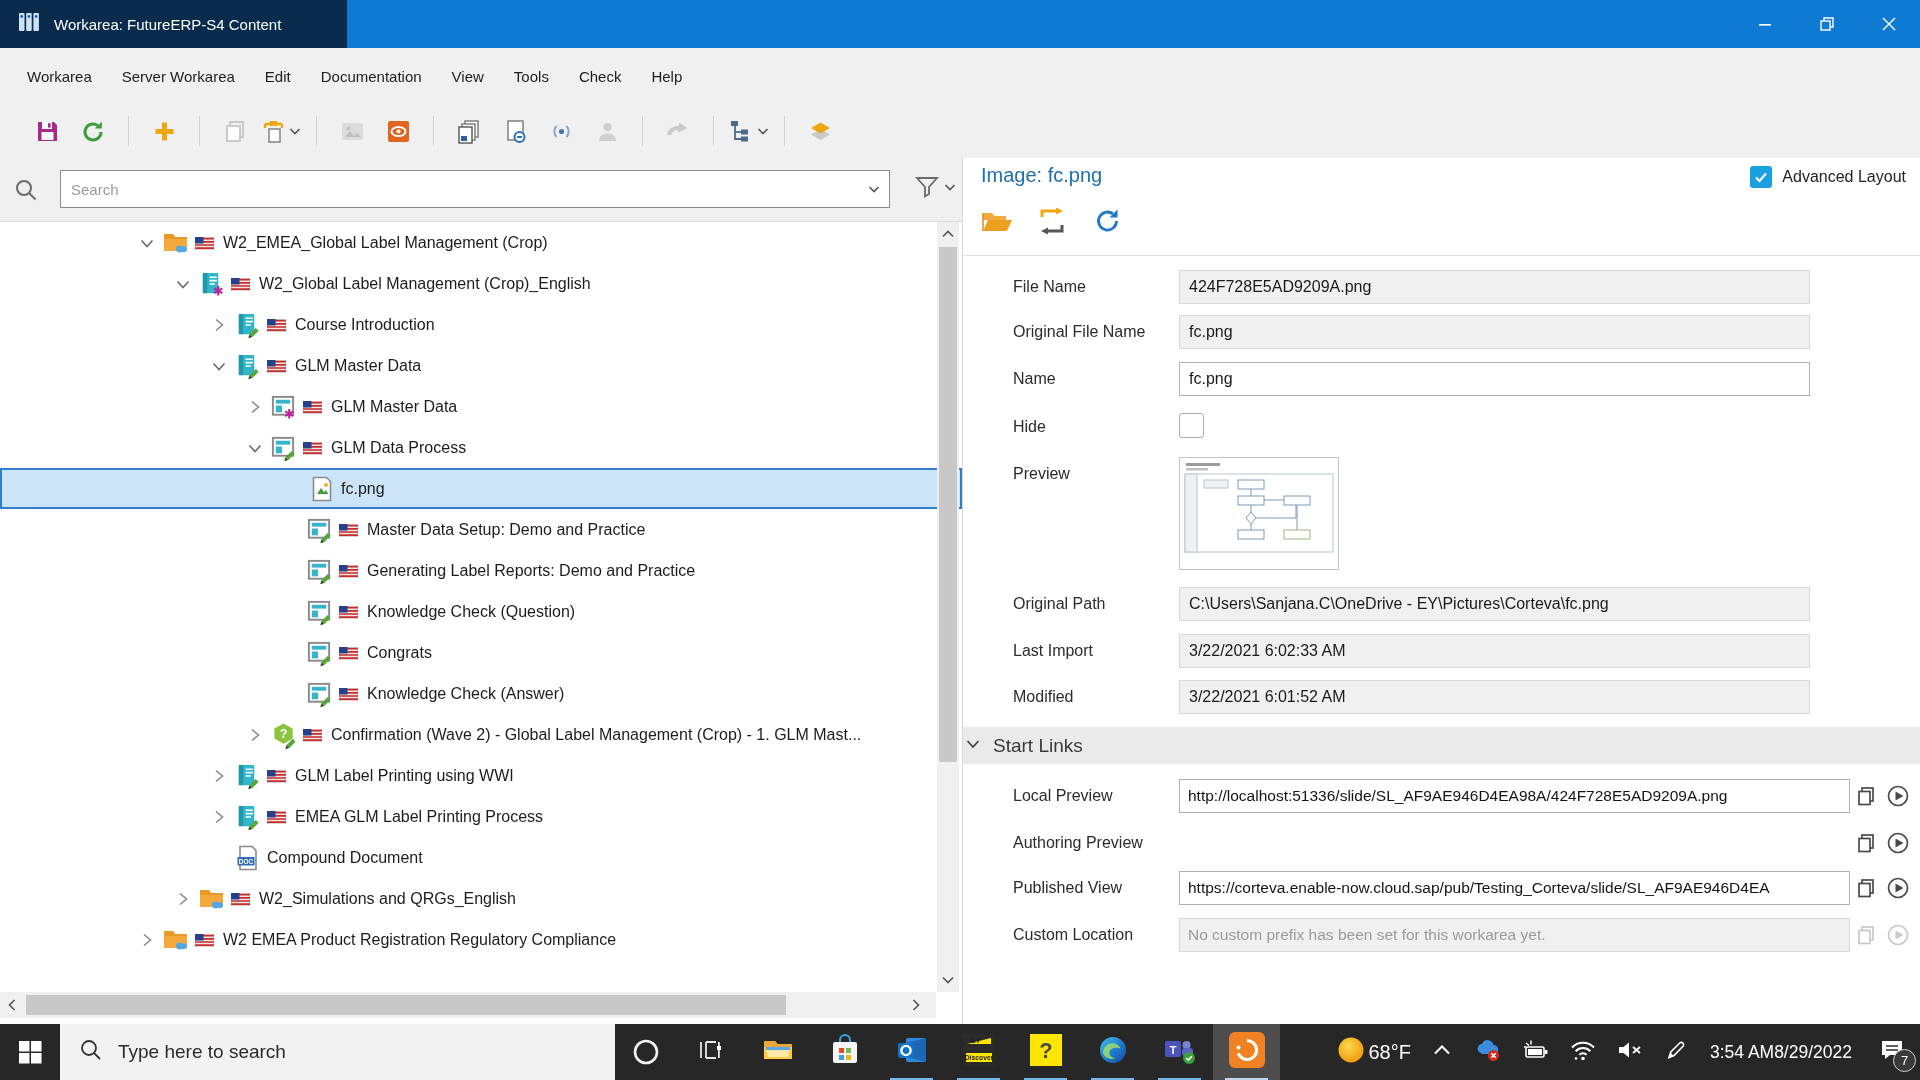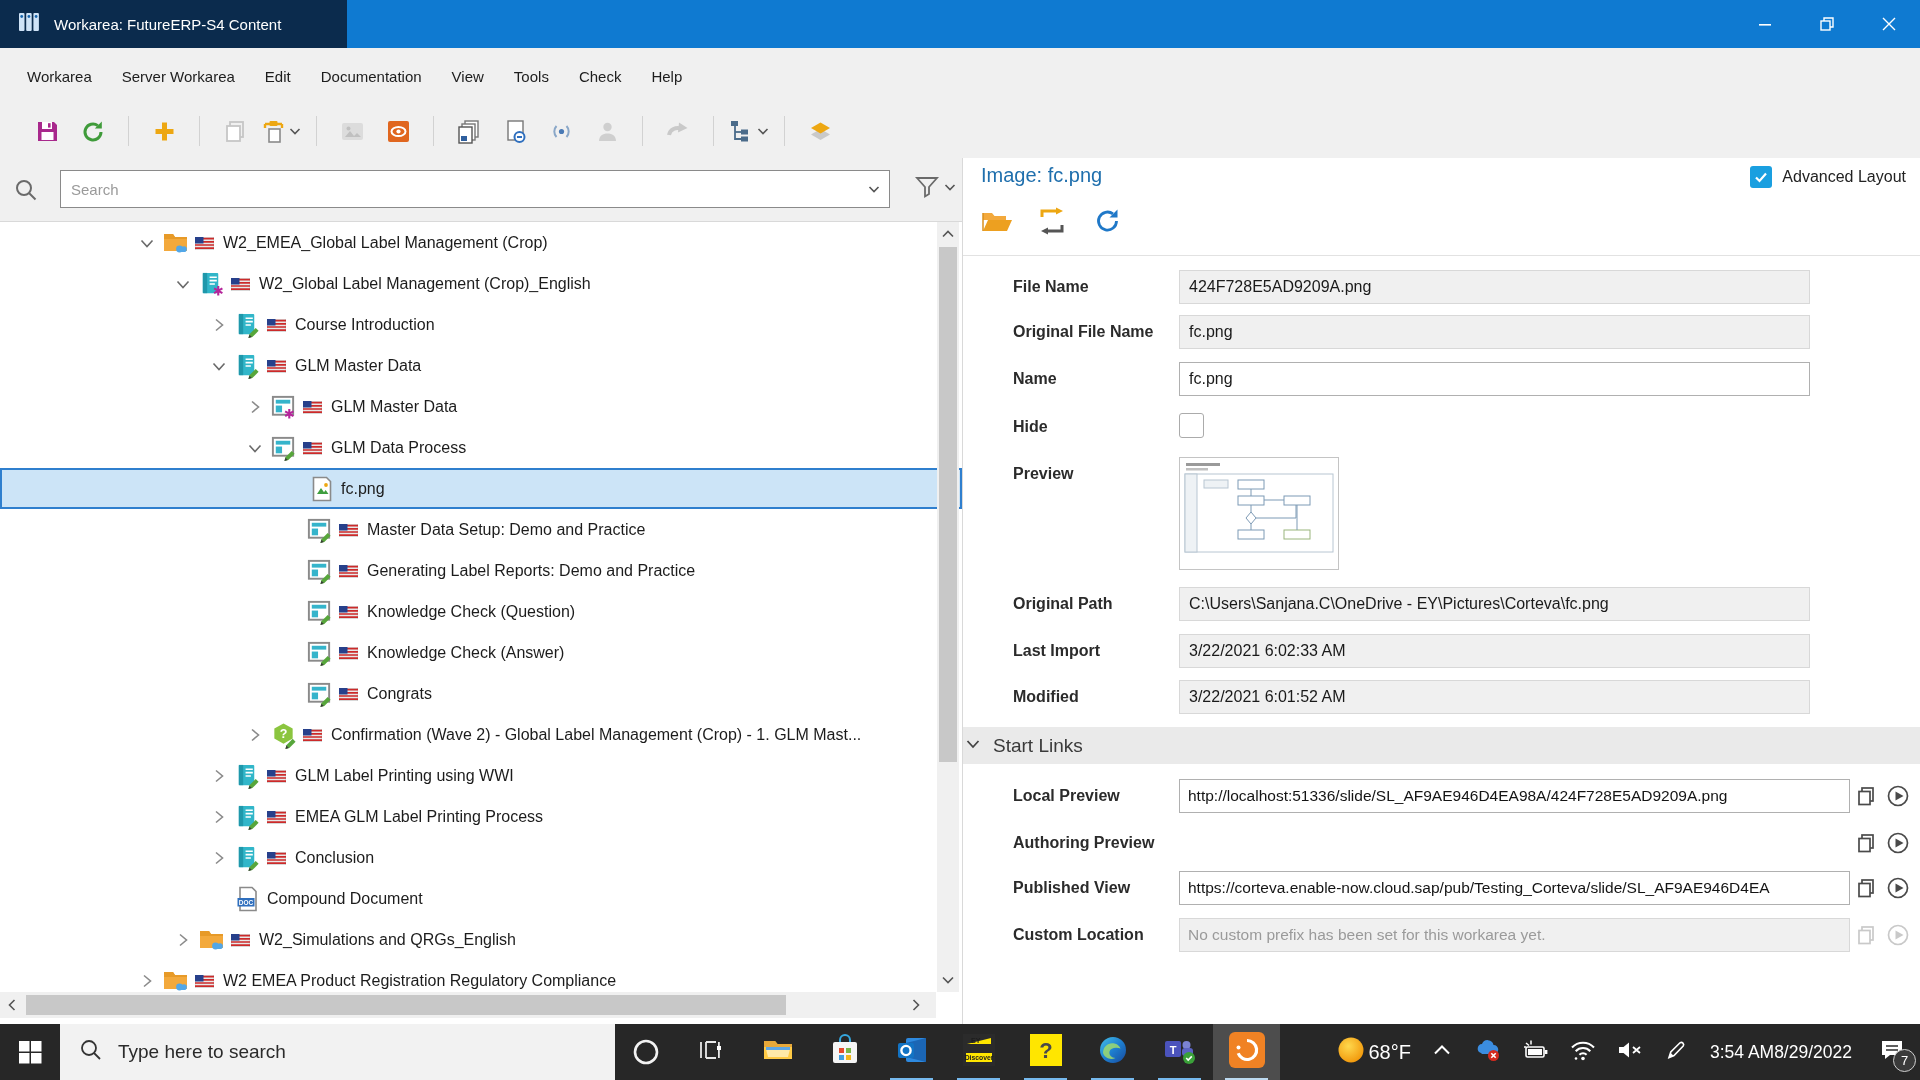--- a/index.html
+++ b/index.html
@@ -50,21 +50,21 @@
   .right-pane{position:absolute;left:962px;top:158px;width:958px;height:866px;background:#fff;
        border-left:1px solid #d9d9d9;box-sizing:border-box;}
   .rp-header{position:absolute;left:18px;top:6px;font-size:20px;color:#1f6fad;}
   .adv-wrap{position:absolute;right:14px;top:8px;display:flex;align-items:center;gap:10px;}
   .adv-box{width:22px;height:22px;background:#1a9fe0;border-radius:3px;display:flex;align-items:center;justify-content:center;}
   .adv-label{font-size:16px;color:#222;}
   .rp-tools{position:absolute;left:14px;top:44px;display:flex;gap:18px;align-items:center;}
   .rp-tool{width:38px;height:38px;display:flex;align-items:center;justify-content:center;}
   .rp-divider{position:absolute;left:0;top:97px;width:958px;height:1px;background:#e2e2e2;}
   .field-row{position:absolute;left:0;width:958px;height:34px;}
-  .field-label{position:absolute;left:50px;top:50%;transform:translateY(-50%);font-size:16px;color:#2b2b2b;white-space:nowrap;font-weight:bold;}
+  .field-label{position:absolute;left:50px;top:50%;transform:translateY(-50%);font-size:16px;color:#2b2b2b;white-space:nowrap;}
   .field-input{position:absolute;left:216px;top:0;width:631px;height:34px;box-sizing:border-box;
        font-size:16px;color:#1a1a1a;padding:0 9px;font-family:"Liberation Sans",sans-serif;
        white-space:nowrap;overflow:hidden;display:flex;align-items:center;}
   .ro{background:#f0f0f0;border:1px solid #d8d8d8;}
   .rw{background:#fff;border:1px solid #b0b0b0;}
   .hide-box{position:absolute;left:216px;top:3px;width:23px;height:23px;background:#fff;
        border:1px solid #ababab;border-radius:3px;}
   .preview-box{position:absolute;left:216px;top:299px;width:160px;height:113px;background:#fff;
        border:1px solid #c4c4c4;box-sizing:border-box;}
   .start-band{position:absolute;left:0;top:569px;width:958px;height:37px;background:#eaeaea;
@@ -505,41 +505,41 @@
                 <path d="M2 10.5l6.5-6.5 3 3-6.5 6.5-4 1z" fill="#57a63b"></path>
                 <path d="M1 14.5l1-3.5 2.5 2.5z" fill="#3a3a3a"></path>
               </g>
             </svg>
           </span>
           <span class="tflag"><svg width="19" height="13" viewBox="0 0 19 13" xmlns="http://www.w3.org/2000/svg">
               <rect width="19" height="13" fill="#e8e8e8" stroke="#aaa" stroke-width="0.5"></rect>
               <path d="M0 1.6h19M0 4.8h19M0 8h19M0 11.2h19" stroke="#cc2a2a" stroke-width="1.7"></path>
               <rect width="8.5" height="6.5" fill="#27408b"></rect>
             </svg></span>
-    <span class="tlabel">Knowledge Check (Answer)</span>
+    <span class="tlabel">Congrats</span>
         </div>
         <div class="tree-row" style="padding-left:276px">
     <span class="chev"></span>
           <span class="ticon">
             <svg width="28" height="28" viewBox="0 0 28 28" xmlns="http://www.w3.org/2000/svg">
               <rect x="3" y="3.5" width="21" height="18.5" fill="#fff" stroke="#8a8a8a" stroke-width="2"></rect>
               <rect x="6" y="6.5" width="15" height="4" fill="#35b4cb"></rect>
               <rect x="6" y="12.5" width="6.5" height="7" fill="#35b4cb"></rect>
               <g transform="translate(14,13)">
                 <path d="M2 10.5l6.5-6.5 3 3-6.5 6.5-4 1z" fill="#57a63b"></path>
                 <path d="M1 14.5l1-3.5 2.5 2.5z" fill="#3a3a3a"></path>
               </g>
             </svg>
           </span>
           <span class="tflag"><svg width="19" height="13" viewBox="0 0 19 13" xmlns="http://www.w3.org/2000/svg">
               <rect width="19" height="13" fill="#e8e8e8" stroke="#aaa" stroke-width="0.5"></rect>
               <path d="M0 1.6h19M0 4.8h19M0 8h19M0 11.2h19" stroke="#cc2a2a" stroke-width="1.7"></path>
               <rect width="8.5" height="6.5" fill="#27408b"></rect>
             </svg></span>
-    <span class="tlabel">Congrats</span>
+    <span class="tlabel">Knowledge Check (Answer)</span>
         </div>
         <div class="tree-row" style="padding-left:240px">
     <span class="chev">
             <svg width="20" height="20" viewBox="0 0 20 20" xmlns="http://www.w3.org/2000/svg">
               <path d="M7 4.5l6.5 5.5L7 15.5" stroke="#8a8a8a" stroke-width="1.6" fill="none"></path>
             </svg>
           </span>
           <span class="ticon">
             <svg width="28" height="28" viewBox="0 0 28 28" xmlns="http://www.w3.org/2000/svg">
               <path d="M14 2l9.5 5.2v10.5L14 23 4.5 17.7V7.2z" fill="#8bc53f"></path>
@@ -597,44 +597,20 @@
                 <path d="M1 14.5l1-3.5 2.5 2.5z" fill="#3a3a3a"></path>
               </g>
             </svg>
           </span>
           <span class="tflag"><svg width="19" height="13" viewBox="0 0 19 13" xmlns="http://www.w3.org/2000/svg">
               <rect width="19" height="13" fill="#e8e8e8" stroke="#aaa" stroke-width="0.5"></rect>
               <path d="M0 1.6h19M0 4.8h19M0 8h19M0 11.2h19" stroke="#cc2a2a" stroke-width="1.7"></path>
               <rect width="8.5" height="6.5" fill="#27408b"></rect>
             </svg></span>
     <span class="tlabel">EMEA GLM Label Printing Process</span>
-        </div>
-        <div class="tree-row" style="padding-left:204px">
-    <span class="chev">
-            <svg width="20" height="20" viewBox="0 0 20 20" xmlns="http://www.w3.org/2000/svg">
-              <path d="M7 4.5l6.5 5.5L7 15.5" stroke="#8a8a8a" stroke-width="1.6" fill="none"></path>
-            </svg>
-          </span>
-          <span class="ticon">
-            <svg width="28" height="28" viewBox="0 0 28 28" xmlns="http://www.w3.org/2000/svg">
-              <rect x="5" y="2.5" width="16" height="21" rx="1" fill="#31b6c9"></rect>
-              <rect x="5" y="2.5" width="4.5" height="21" fill="#1f98ab"></rect>
-              <path d="M12 7h7.5M12 10.5h7.5M12 14h5.5" stroke="#fff" stroke-width="1.6"></path>
-              <g transform="translate(14,13)">
-                <path d="M2 10.5l6.5-6.5 3 3-6.5 6.5-4 1z" fill="#57a63b"></path>
-                <path d="M1 14.5l1-3.5 2.5 2.5z" fill="#3a3a3a"></path>
-              </g>
-            </svg>
-          </span>
-          <span class="tflag"><svg width="19" height="13" viewBox="0 0 19 13" xmlns="http://www.w3.org/2000/svg">
-              <rect width="19" height="13" fill="#e8e8e8" stroke="#aaa" stroke-width="0.5"></rect>
-              <path d="M0 1.6h19M0 4.8h19M0 8h19M0 11.2h19" stroke="#cc2a2a" stroke-width="1.7"></path>
-              <rect width="8.5" height="6.5" fill="#27408b"></rect>
-            </svg></span>
-    <span class="tlabel">Conclusion</span>
         </div>
         <div class="tree-row" style="padding-left:204px">
     <span class="chev"></span>
           <span class="ticon">
             <svg width="26" height="28" viewBox="0 0 26 28" xmlns="http://www.w3.org/2000/svg">
               <path d="M5 2.5h12l4 4v19H5z" fill="#fff" stroke="#8a8a8a" stroke-width="1.6"></path>
               <rect x="2.5" y="13" width="17" height="8.5" fill="#2f6fbe"></rect>
               <text x="11" y="19.5" font-size="6.5" font-weight="bold" fill="#fff" text-anchor="middle" font-family="Liberation Sans,sans-serif">DOC</text>
             </svg>
           </span>

